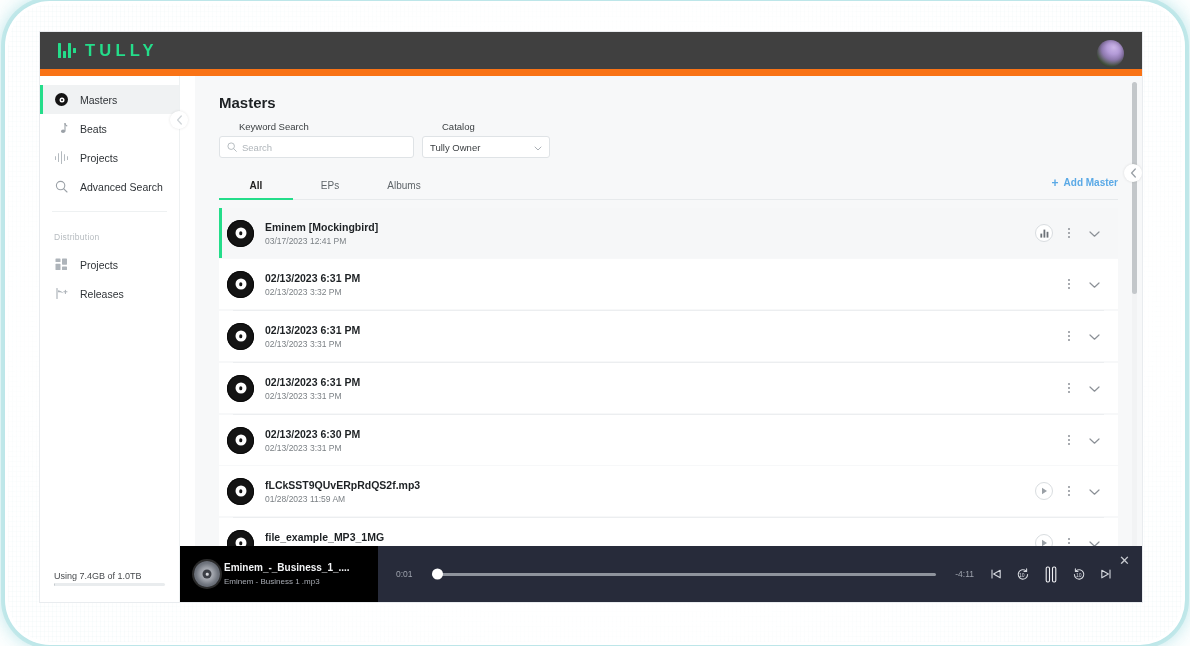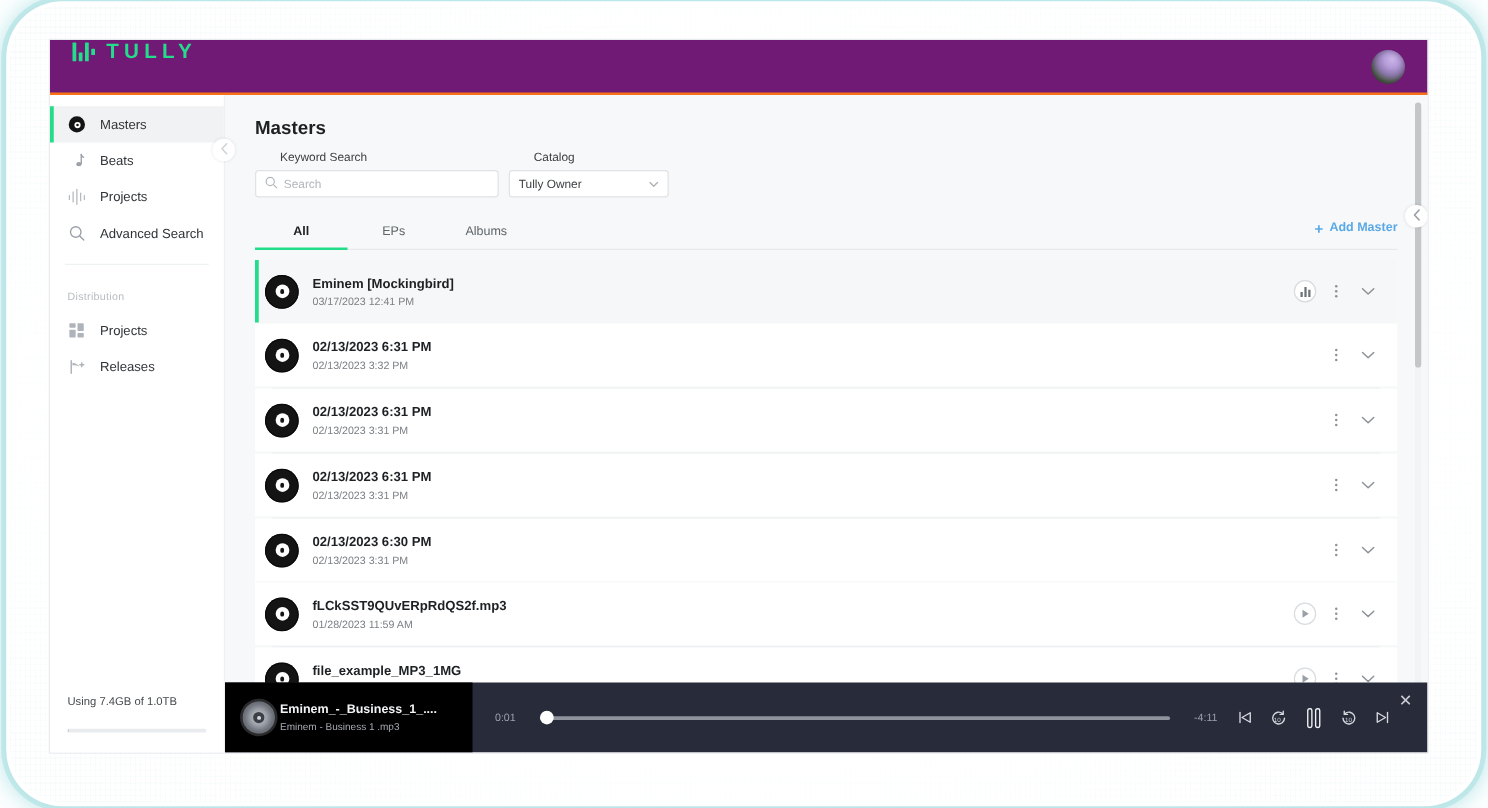--- a/index.html
+++ b/index.html
@@ -45,24 +45,24 @@
     width: 1102px; height: 570px;
     background: #ffffff;
     overflow: hidden;
     box-shadow: 0 0 0 1px #e9ecef;
   }
 
   
   .topbar {
     position: relative;
     height: 44px;
-    background: #701a75;
-    border-bottom: 2px solid #f97316;
+    background: #404040;
+    border-bottom: 7px solid #f97316;
     display: flex;
-    align-items: flex-start;
+    align-items: center;
   }
   .brand {
     display: flex; align-items: center; gap: 9px;
     margin-left: 18px;
   }
   .brand-mark { display: flex; align-items: flex-end; gap: 2px; height: 15px; }
   .brand-mark i {
     display: block; width: 3px; background: #24dd8a; border-radius: .5px;
   }
   .brand-mark i:nth-child(1){ height: 15px; }
@@ -74,21 +74,21 @@
   }
   .avatar {
     position: absolute; right: 18px; top: 8px;
     width: 27px; height: 27px; border-radius: 50%;
     background:
       radial-gradient(circle at 62% 28%, #cbb6e8 0%, #b49bd8 26%, #8e79ae 48%, #4c5a48 72%, #2e3a2c 100%);
     box-shadow: inset 0 0 5px rgba(0,0,0,.35);
   }
 
   
-  .body-split { display: flex; height: 526px; position: relative; }
+  .body-split { display: flex; height: 526px; position: relative; gap: 15px; }
 
   
   .sidebar {
     width: 140px; flex: none;
     background: #ffffff;
     border-right: 1px solid #eef1f2;
     position: relative;
     display: flex; flex-direction: column;
   }
   .nav-item {
@@ -122,21 +122,21 @@
 
   .section-label {
     font-size: 8.5px; color: #b7bcc0; letter-spacing: .25px;
     padding: 0 0 0 14px; margin: 20px 0 8px;
   }
   .nav-divider { height:1px; background:#eef1f2; margin: 10px 12px 0; }
 
   .storage {
     margin-top: auto; padding: 0 14px 16px; position: relative; z-index: 3;
   }
-  .storage-label { font-size: 9px; color: #46494c; margin-bottom: 17px; }
+  .storage-label { font-size: 9px; color: #46494c; margin-bottom: 2px; }
   .storage-track { height: 3px; background: #e9ecee; border-radius: 2px; overflow: hidden; }
   .storage-fill { height: 100%; width: 1.2%; background: #c2c7cb; }
 
   .collapse-left {
     position: absolute; right: -9px; top: 35px;
     width: 18px; height: 18px; border-radius: 50%;
     background: #fff; box-shadow: 0 0 3px rgba(0,0,0,.10);
     display:flex; align-items:center; justify-content:center;
     z-index: 6; cursor: pointer;
   }

